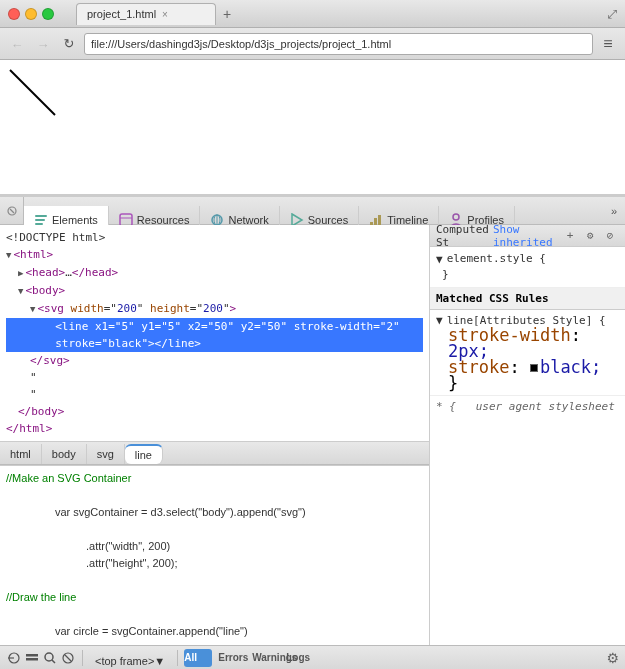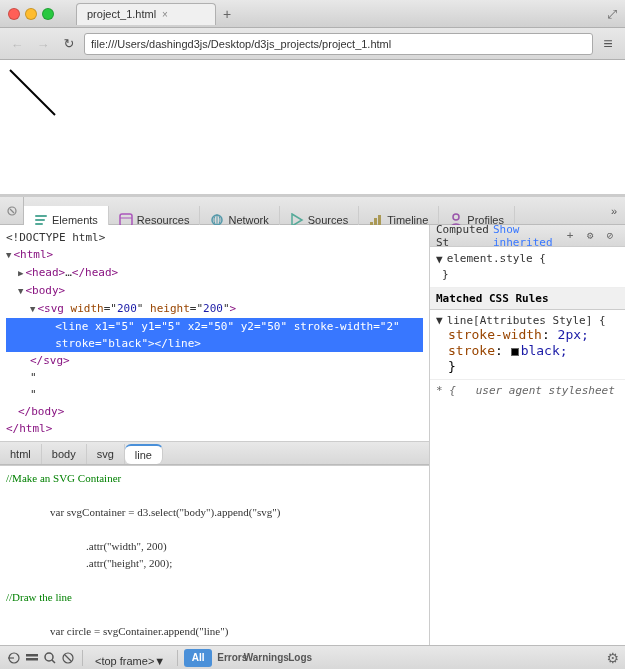--- a/index.html
+++ b/index.html
@@ -62,47 +62,47 @@
     .indent2 { padding-left: 24px; }
     .indent3 { padding-left: 36px; }
     .triangle { font-size: 9px; color: #555; margin-right: 2px; }
 
     
     .styles-panel { flex: 1; background: white; display: flex; flex-direction: column; font-family: monospace; font-size: 11px; overflow: hidden; }
     .styles-header { height: 22px; background: linear-gradient(to bottom, #e8e8e8, #d8d8d8); display: flex; align-items: center; padding: 0 6px; font-size: 11px; border-bottom: 1px solid #ccc; gap: 4px; }
     .styles-icon-btn { width: 18px; height: 18px; display: flex; align-items: center; justify-content: center; cursor: pointer; font-size: 11px; color: #666; }
     .styles-subpanel { padding: 4px 6px; border-bottom: 1px solid #eee; }
     .styles-rule-header { color: #333; font-size: 11px; line-height: 16px; }
-    .styles-prop { padding-left: 12px; font-size: 13px; line-height: 16px; }
+    .styles-prop { padding-left: 12px; font-size: 17px; line-height: 16px; }
     .prop-name { color: #994500; }
     .prop-value { color: #1a1aa6; }
     .matched-header { padding: 4px 6px; font-weight: bold; font-size: 11px; background: #f0f0f0; border-bottom: 1px solid #ccc; }
     .matched-rule { padding: 4px 6px; border-bottom: 1px solid #eee; }
     .rule-selector { color: #333; font-size: 11px; }
     .agent-rule { color: #666; font-style: italic; padding: 4px 6px; font-size: 11px; }
     .swatch { display: inline-block; width: 8px; height: 8px; background: black; border: 1px solid #666; margin-right: 2px; vertical-align: middle; }
 
     
     .source-tabs { height: 24px; background: linear-gradient(to bottom, #e8e8e8, #d8d8d8); display: flex; align-items: flex-end; border-bottom: 1px solid #bbb; border-top: 1px solid #ccc; }
     .source-tab { height: 20px; padding: 0 10px; font-size: 11px; display: flex; align-items: center; cursor: pointer; border-right: 1px solid #ccc; color: #333; }
     .source-tab.active { background: white; border-top: 2px solid #4a90d9; border-radius: 6px; }
 
     
-    .console-area { height: 180px; background: white; border-top: 1px solid #ccc; font-family: Liberation Serif, serif; font-size: 11px; overflow: hidden; display: flex; flex-direction: column; }
+    .console-area { height: 180px; background: white; border-top: 1px solid #ccc; font-family: Liberation Sans, sans-serif; font-size: 11px; overflow: hidden; display: flex; flex-direction: column; }
     .console-content { flex: 1; padding: 4px 6px; overflow: hidden; }
     .console-line { line-height: 17px; color: #333; white-space: pre; }
     .console-comment { color: #008000; }
     .console-var { color: #333; }
     .console-indent { padding-left: 80px; }
 
     
     .status-bar { height: 24px; background: linear-gradient(to bottom, #e8e8e8, #d8d8d8); display: flex; align-items: center; padding: 0 6px; gap: 6px; border-top: 1px solid #bbb; }
     .status-btn { height: 18px; padding: 0 6px; font-size: 11px; display: flex; align-items: flex-end; cursor: pointer; gap: 0; background: none; border: none; color: #333; }
     .status-divider { width: 1px; height: 16px; background: #bbb; }
-    .status-filter-btn { height: 18px; width: 28px; border-radius: 3px; font-size: 10px; display: flex; align-items: center; justify-content: center; cursor: pointer; font-weight: bold; }
+    .status-filter-btn { height: 18px; width: 28px; border-radius: 3px; font-size: 10px; display: flex; align-items: center; justify-content: flex-start; cursor: pointer; font-weight: bold; }
     .filter-all { background: #4a90d9; color: white; }
     .filter-errors { background: none; color: #555; }
     .filter-warnings { background: none; color: #555; }
     .filter-logs { background: none; color: #555; }
     .status-gear { margin-left: auto; font-size: 14px; cursor: pointer; color: #666; }
     .inherit-link { color: #3877ff; cursor: pointer; font-size: 11px; }
   </style>
 </head>
 <body>
 

